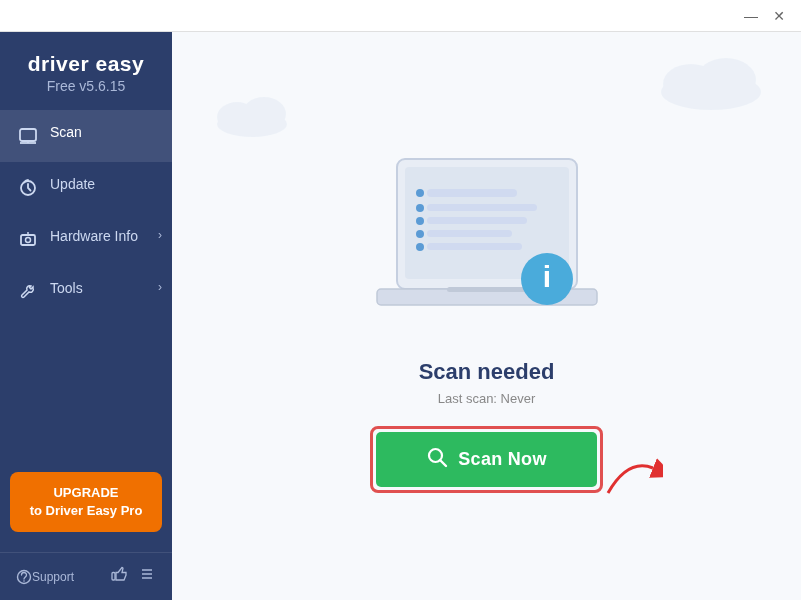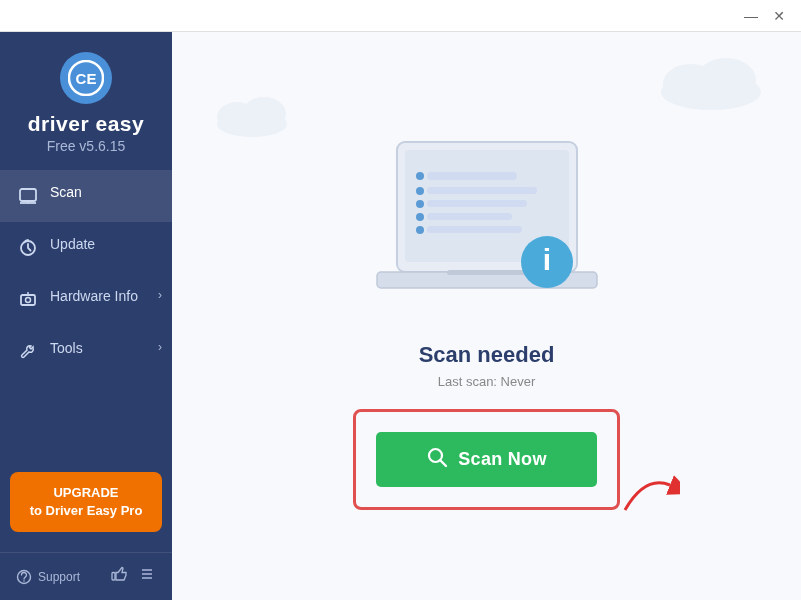--- a/index.html
+++ b/index.html
@@ -133,21 +133,20 @@
     .sidebar-footer {
       display: flex;
       align-items: center;
       justify-content: space-between;
       padding: 12px 16px;
       border-top: 1px solid rgba(255,255,255,0.1);
     }
     .footer-support {
       display: flex;
       align-items: center;
-      gap: 6px;
       color: #aab8d8;
       font-size: 12px;
       cursor: pointer;
     }
     .footer-icons {
       display: flex;
       gap: 10px;
     }
     .footer-icon {
       color: #aab8d8;
@@ -192,21 +191,21 @@
     }
 
     
     .scan-btn-wrapper {
       position: relative;
       display: inline-block;
     }
     .scan-btn-border {
       border: 3px solid #e05050;
       border-radius: 8px;
-      padding: 20px;
+      padding: 3px;
       display: inline-block;
     }
     .scan-now-btn {
       background: #2dba5f;
       color: #fff;
       border: none;
       border-radius: 5px;
       padding: 14px 50px;
       font-size: 18px;
       font-weight: 700;
@@ -249,26 +248,20 @@
 <div class="title-bar">
   <div class="title-bar-btn minimize">—</div>
   <div class="title-bar-btn close">✕</div>
 </div>
 
 <div class="app">
 
   <div class="sidebar">
     <div class="sidebar-logo">
 
-      <div class="logo-icon">
-        <svg width="36" height="36" viewBox="0 0 36 36">
-          <circle cx="18" cy="18" r="17" fill="none" stroke="#fff" stroke-width="2.5"></circle>
-          <text x="18" y="24" text-anchor="middle" font-size="15" font-weight="bold" fill="#fff" font-family="Arial">CE</text>
-        </svg>
-      </div>
       <div class="logo-text">driver easy</div>
       <div class="logo-version">Free v5.6.15</div>
     </div>
 
     <div class="nav-items">
 
       <div class="nav-item active">
         <div class="nav-icon">
           <svg width="20" height="20" viewBox="0 0 20 20" fill="none">
             <rect x="2" y="3" width="16" height="12" rx="2" stroke="#ccd8f0" stroke-width="1.8"></rect>

